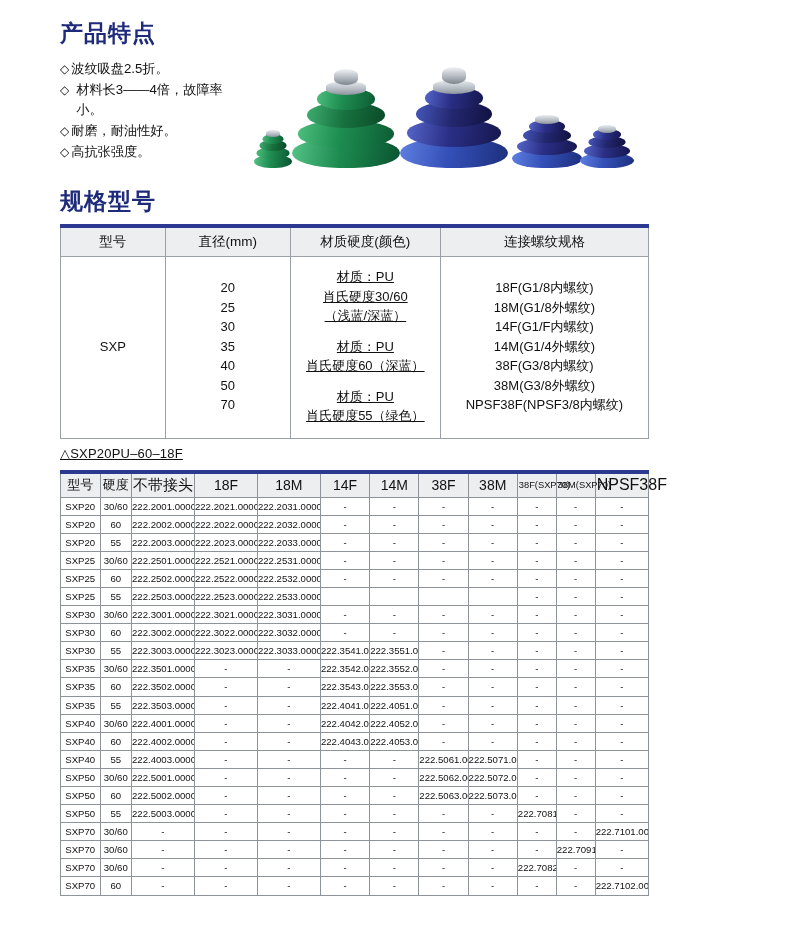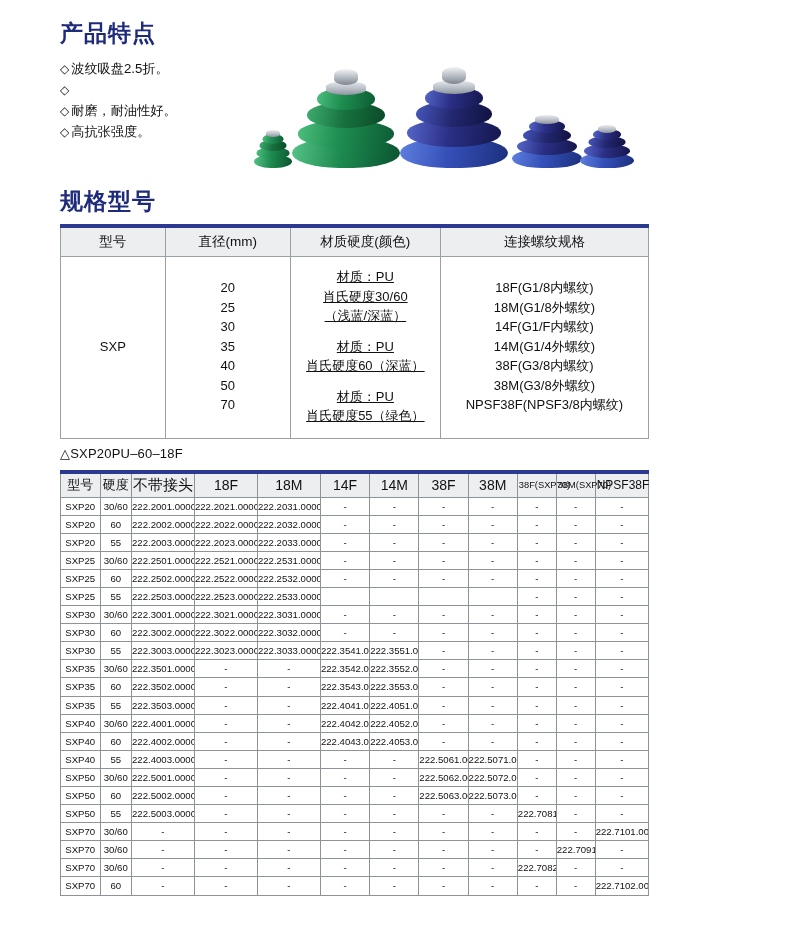--- a/index.html
+++ b/index.html
@@ -138,20 +138,21 @@
     line-height: 19.5px;
     color: #111;
   }
   .stack-line { display: block; }
   .mat-block { margin-bottom: 11px; text-decoration: underline; }
   .mat-block:last-child { margin-bottom: 0; }
   .footnote {
     font-size: 13px;
     margin-top: 7px;
     letter-spacing: .2px;
+    text-decoration: underline;
   }
 
   
   table.order-table {
     border: 1px solid #8d9399;
     border-top: none;
     margin-top: 0;
   }
   table.order-table th {
     background: #eceef0;
@@ -160,21 +161,21 @@
     font-weight: normal;
     height: 23px;
     color: #111;
     padding: 0 1px;
     white-space: nowrap;
   }
   th.h-model, th.h-hard { font-size: 13px; font-weight: bold; }
   th.h-plain { font-size: 15px; font-weight: bold; }
   th.h-mid { font-size: 14px; }
   th.h-small { font-size: 9.3px; }
-  th.h-npsf { font-size: 12px; }
+  th.h-npsf { font-size: 16px; }
   table.order-table td {
     border: 1px solid #8d9399;
     font-size: 9.6px;
     text-align: center;
     height: 17.1px;
     line-height: 17.1px;
     padding: 0;
     color: #111;
     white-space: nowrap;
     overflow: hidden;
@@ -193,20 +194,21 @@
     <div class="feature-list">
         <div class="feature-item">
           <span class="diamond-glyph">◇</span>
           <span class="feature-text">
             <span class="stack-line">波纹吸盘2.5折。</span>
           </span>
         </div>
         <div class="feature-item">
           <span class="diamond-glyph">◇</span>
           <span class="feature-text">
+            <span class="stack-line" style="padding-left: 5px;">材料长3——4倍，故障率小。</span>
           </span>
         </div>
         <div class="feature-item">
           <span class="diamond-glyph">◇</span>
           <span class="feature-text">
             <span class="stack-line">耐磨，耐油性好。</span>
           </span>
         </div>
         <div class="feature-item">
           <span class="diamond-glyph">◇</span>

